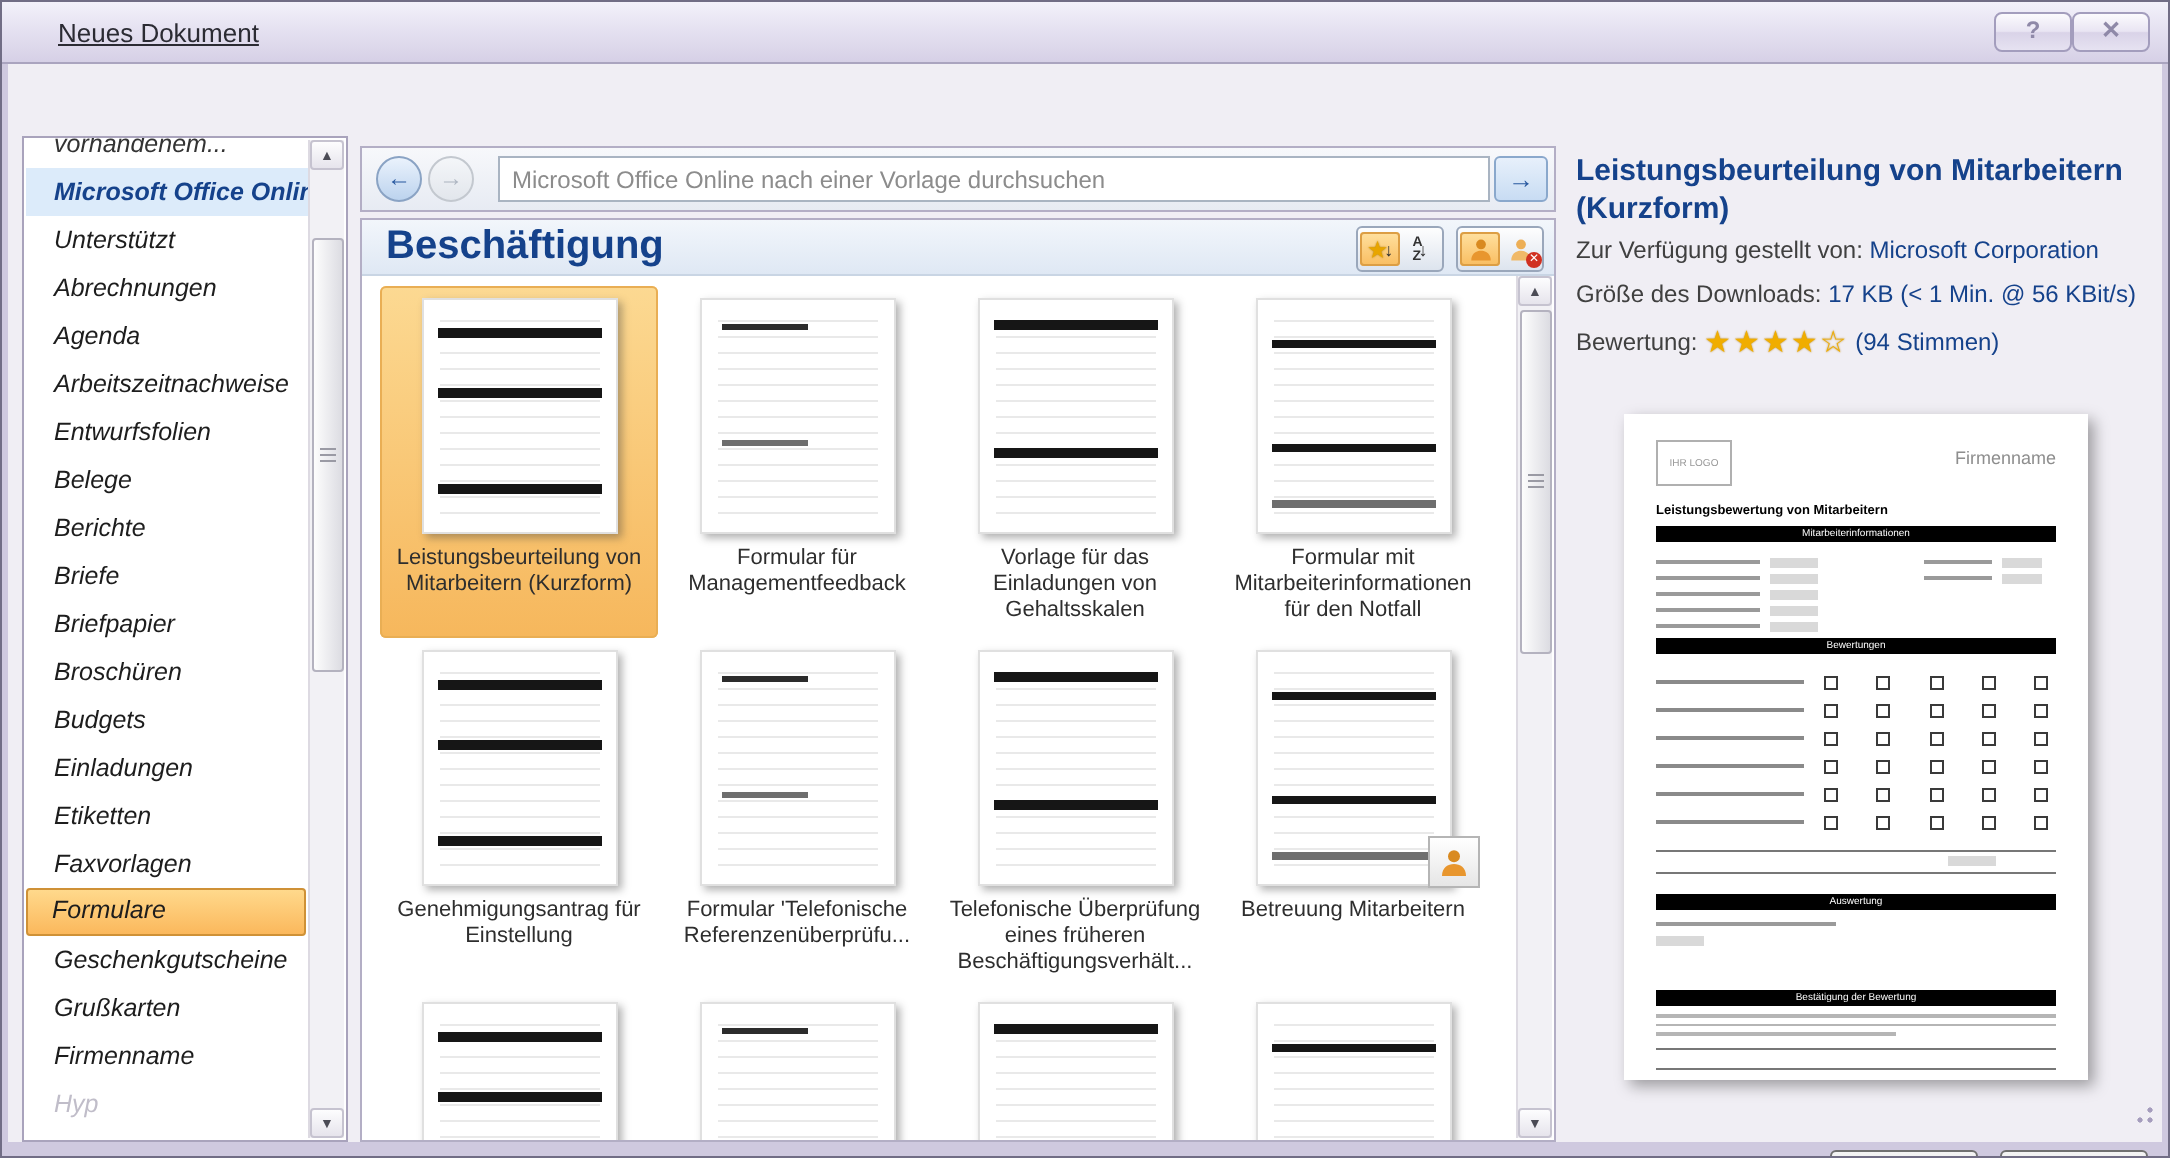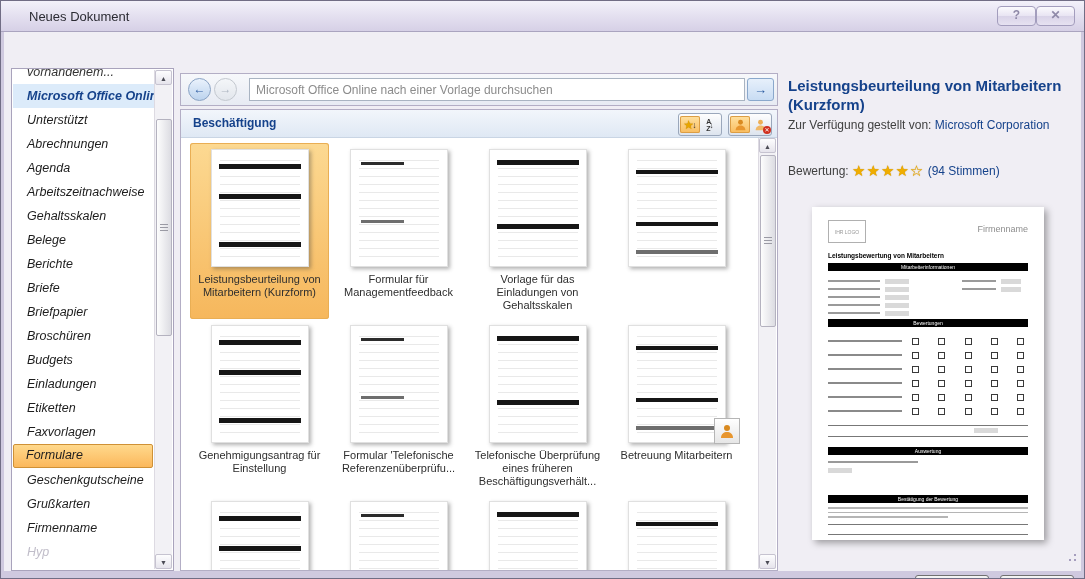--- a/index.html
+++ b/index.html
@@ -6,21 +6,21 @@
   html,body { width:1085px; height:579px; }
   body { font-family:"Liberation Sans", sans-serif; background:#fff; }
 
   .dialog { position:relative; width:1083px; height:577px; border:1px solid #716d85;
             background:#cfc9df; overflow:hidden; }
 
   
   .titlebar { position:absolute; left:0; top:0; right:0; height:30px;
               background:linear-gradient(180deg,#f3f1fa 0%, #e4e0f0 50%, #d6d0e6 100%);
               border-bottom:1px solid #aaa4bf; }
-  .title-text { position:absolute; left:28px; top:8px; font-size:13px; color:#2b2b33; }
+  .title-text { position:absolute; left:28px; top:8px; font-size:13px; color:#2b2b33;text-decoration:underline; }
   .capbtn { position:absolute; top:5px; height:18px; width:37px; border:1px solid #a39dbd;
             border-radius:4px; text-align:center; line-height:17px; font-size:12px; font-weight:bold;
             color:#8f89a8; cursor:default;
             background:linear-gradient(180deg,#fbfafd 0%,#e9e5f3 48%,#d9d3e8 52%,#e6e2f1 100%); }
   .capbtn.help { right:48px; }
   .capbtn.close { right:9px; }
 
   
   .content { position:absolute; left:3px; top:31px; right:3px; bottom:7px; background:#f0eef4; }
 
@@ -64,21 +64,21 @@
   .searchbox::placeholder { color:#8c8c8c; opacity:1; }
   .gobtn { position:absolute; left:566px; top:4px; width:25px; height:21px; border:1px solid #8aa8cc;
             border-radius:3px; background:linear-gradient(180deg,#e7f0fb,#c8dcf3); text-align:center;
             line-height:21px; font-size:13px; font-weight:bold; color:#2a5aa0; cursor:default; }
 
   
   .catbox { position:absolute; left:176px; top:77px; width:596px; height:460px;
             border:1px solid #b3aec5; background:#fff; overflow:hidden; }
   .cat-header { position:absolute; left:0; top:0; right:0; height:27px;
             background:linear-gradient(180deg,#f2f6fb,#dfe8f4); border-bottom:1px solid #c9d5e4; }
-  .cat-title { position:absolute; left:12px; top:0; line-height:27px; font-size:12px; font-weight:bold; color:#15428b;text-align:center; }
+  .cat-title { position:absolute; left:12px; top:0; line-height:27px; font-size:20px; font-weight:bold; color:#15428b;text-align:center; }
   .hdr-icons { position:absolute; right:5px; top:3px; display:flex; gap:6px; }
   .igrp { display:flex; align-items:center; padding:1px; height:19px; border:1px solid #9aa7bb;
           border-radius:3px; background:linear-gradient(180deg,#fefefe,#dde4ee); }
   .ibtn { width:20px; height:17px; display:flex; align-items:center; justify-content:center;
           border-radius:2px; cursor:default; }
   .ibtn.active { background:linear-gradient(180deg,#ffe1a0,#f9bd60); box-shadow:inset 0 0 0 1px #dc9e44; }
   .star-glyph { color:#e8a500; font-size:12px; text-shadow:0 0 1px #a87800; }
   .mini-arrow { font-size:9px; color:#333; margin-left:-2px; }
   .az-col { display:flex; flex-direction:column; font-size:7px; font-weight:bold; color:#333; line-height:7px; }
   .person-svg { width:13px; height:14px; display:block; }
@@ -177,21 +177,21 @@
   <div class="content">
 
     <div class="sidebar">
       <div class="sb-items">
           <div class="sb-item clipped-top">vorhandenem...</div>
           <div class="sb-item active-category">Microsoft Office Online</div>
           <div class="sb-item">Unterstützt</div>
           <div class="sb-item">Abrechnungen</div>
           <div class="sb-item">Agenda</div>
           <div class="sb-item">Arbeitszeitnachweise</div>
-          <div class="sb-item">Gehaltsskalen</div>
+          <div class="sb-item">Entwurfsfolien</div>
           <div class="sb-item">Belege</div>
           <div class="sb-item">Berichte</div>
           <div class="sb-item">Briefe</div>
           <div class="sb-item">Briefpapier</div>
           <div class="sb-item">Broschüren</div>
           <div class="sb-item">Budgets</div>
           <div class="sb-item">Einladungen</div>
           <div class="sb-item">Etiketten</div>
           <div class="sb-item">Faxvorlagen</div>
           <div class="sb-item selected">Formulare</div>
@@ -266,20 +266,21 @@
             <div class="tcell">
               <div class="thumbarea">
                 <div class="page p3"></div>
               </div>
               <div class="tlabel">Vorlage für das Einladungen von Gehaltsskalen</div>
             </div>
             <div class="tcell">
               <div class="thumbarea">
                 <div class="page p4"></div>
               </div>
+              <div class="tlabel">Formular mit Mitarbeiterinformationen für den Notfall</div>
             </div>
             <div class="tcell">
               <div class="thumbarea">
                 <div class="page p1"></div>
               </div>
               <div class="tlabel">Genehmigungsantrag für Einstellung</div>
             </div>
             <div class="tcell">
               <div class="thumbarea">
                 <div class="page p2"></div>
@@ -331,20 +332,24 @@
         <div class="vthumb t-thumb"></div>
         <div class="varrow dn">▼</div>
       </div>
     </div>
 
     <div class="details">
       <div class="d-title">Leistungsbeurteilung von Mitarbeitern (Kurzform)</div>
       <div class="d-line d-prov">
         <span class="d-lbl">Zur Verfügung gestellt von:</span>
         <span class="d-val">Microsoft Corporation</span>
+      </div>
+      <div class="d-line d-size">
+        <span class="d-lbl">Größe des Downloads:</span>
+        <span class="d-val">17 KB (&lt; 1 Min. @ 56 KBit/s)</span>
       </div>
       <div class="d-line d-rate">
         <span class="d-lbl">Bewertung:</span>
         <span class="stars">★★★★☆</span>
         <span class="d-val">(94 Stimmen)</span>
       </div>
 
       <div class="pv-page">
         <div class="pv-logo">IHR LOGO</div>
         <div class="pv-company">Firmenname</div>

